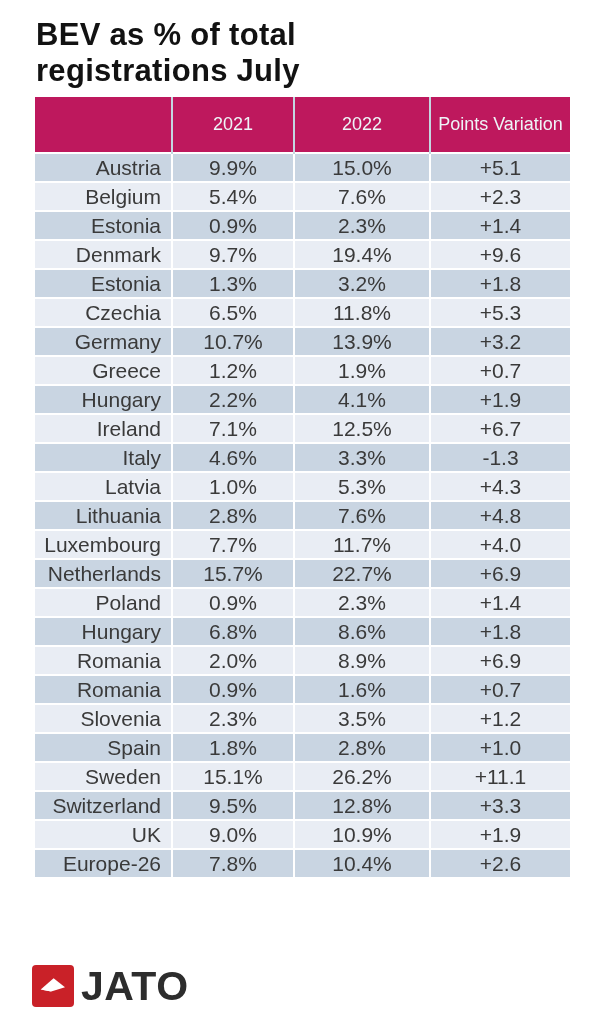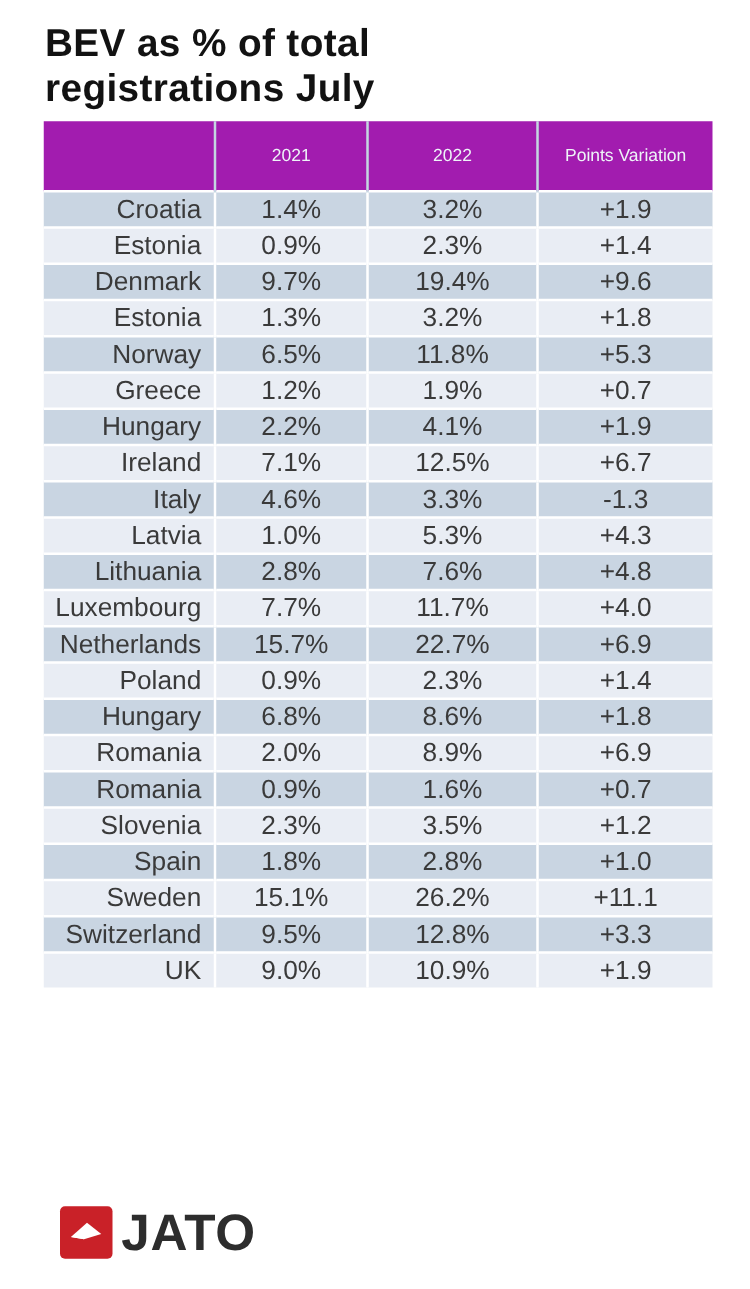--- a/index.html
+++ b/index.html
@@ -35,24 +35,24 @@
     width: 535px;
     border-collapse: collapse;
     table-layout: fixed;
   }
   col.c-country { width: 137px; }
   col.c-2021    { width: 122px; }
   col.c-2022    { width: 136px; }
   col.c-var     { width: 140px; }
 
   thead th {
-    background: #a21caf;
+    background: #be185d;
     color: #eef4f8;
     font-weight: 400;
-    font-size: 14px;
+    font-size: 18px;
     line-height: 25px;
     height: 55px;
     text-align: center;
     vertical-align: middle;
     border-right: 2px solid #c4d6e1;
     padding: 0 0;
   }
   thead th:last-child { border-right: none; }
 
   tbody td {
@@ -66,21 +66,21 @@
     padding: 0;
     white-space: nowrap;
   }
   tbody td:last-child { border-right: none; }
   tbody td.country { text-align: right; padding-right: 10px; }
   tbody tr:nth-child(odd)  td { background: #c9d5e2; }
   tbody tr:nth-child(even) td { background: #e9edf4; }
 
   .brand {
     position: absolute;
-    left: 48px;
+    left: 32px;
     top: 965px;
     display: flex;
     align-items: center;
   }
   .logo-square {
     width: 42px;
     height: 42px;
     background: #c92128;
     border-radius: 4px;
     display: flex;
@@ -116,48 +116,60 @@
     <thead>
       <tr>
           <th></th>
           <th>2021</th>
           <th>2022</th>
           <th>Points Variation</th>
         </tr>
     </thead>
     <tbody>
         <tr>
-          <td class="country">Croatia</td>
-          <td class="val">1.4%</td>
-          <td class="val">3.2%</td>
-          <td class="val">+1.9</td>
+          <td class="country">Austria</td>
+          <td class="val">9.9%</td>
+          <td class="val">15.0%</td>
+          <td class="val">+5.1</td>
+        </tr>
+        <tr>
+          <td class="country">Belgium</td>
+          <td class="val">5.4%</td>
+          <td class="val">7.6%</td>
+          <td class="val">+2.3</td>
         </tr>
         <tr>
           <td class="country">Estonia</td>
           <td class="val">0.9%</td>
           <td class="val">2.3%</td>
           <td class="val">+1.4</td>
         </tr>
         <tr>
           <td class="country">Denmark</td>
           <td class="val">9.7%</td>
           <td class="val">19.4%</td>
           <td class="val">+9.6</td>
         </tr>
         <tr>
           <td class="country">Estonia</td>
           <td class="val">1.3%</td>
           <td class="val">3.2%</td>
           <td class="val">+1.8</td>
         </tr>
         <tr>
-          <td class="country">Norway</td>
+          <td class="country">Czechia</td>
           <td class="val">6.5%</td>
           <td class="val">11.8%</td>
           <td class="val">+5.3</td>
+        </tr>
+        <tr>
+          <td class="country">Germany</td>
+          <td class="val">10.7%</td>
+          <td class="val">13.9%</td>
+          <td class="val">+3.2</td>
         </tr>
         <tr>
           <td class="country">Greece</td>
           <td class="val">1.2%</td>
           <td class="val">1.9%</td>
           <td class="val">+0.7</td>
         </tr>
         <tr>
           <td class="country">Hungary</td>
           <td class="val">2.2%</td>
@@ -246,20 +258,26 @@
           <td class="country">Switzerland</td>
           <td class="val">9.5%</td>
           <td class="val">12.8%</td>
           <td class="val">+3.3</td>
         </tr>
         <tr>
           <td class="country">UK</td>
           <td class="val">9.0%</td>
           <td class="val">10.9%</td>
           <td class="val">+1.9</td>
+        </tr>
+        <tr>
+          <td class="country">Europe-26</td>
+          <td class="val">7.8%</td>
+          <td class="val">10.4%</td>
+          <td class="val">+2.6</td>
         </tr>
       </tbody>
   </table>
 
   <div class="brand">
     <div class="logo-square">
       <svg width="30" height="30" viewBox="0 0 100 100" aria-hidden="true">
         <polygon points="9,62 52,24 90,54 44,68" fill="#ffffff"></polygon>
         <polygon points="9,62 34,58 44,68" fill="#ffffff"></polygon>
       </svg>

